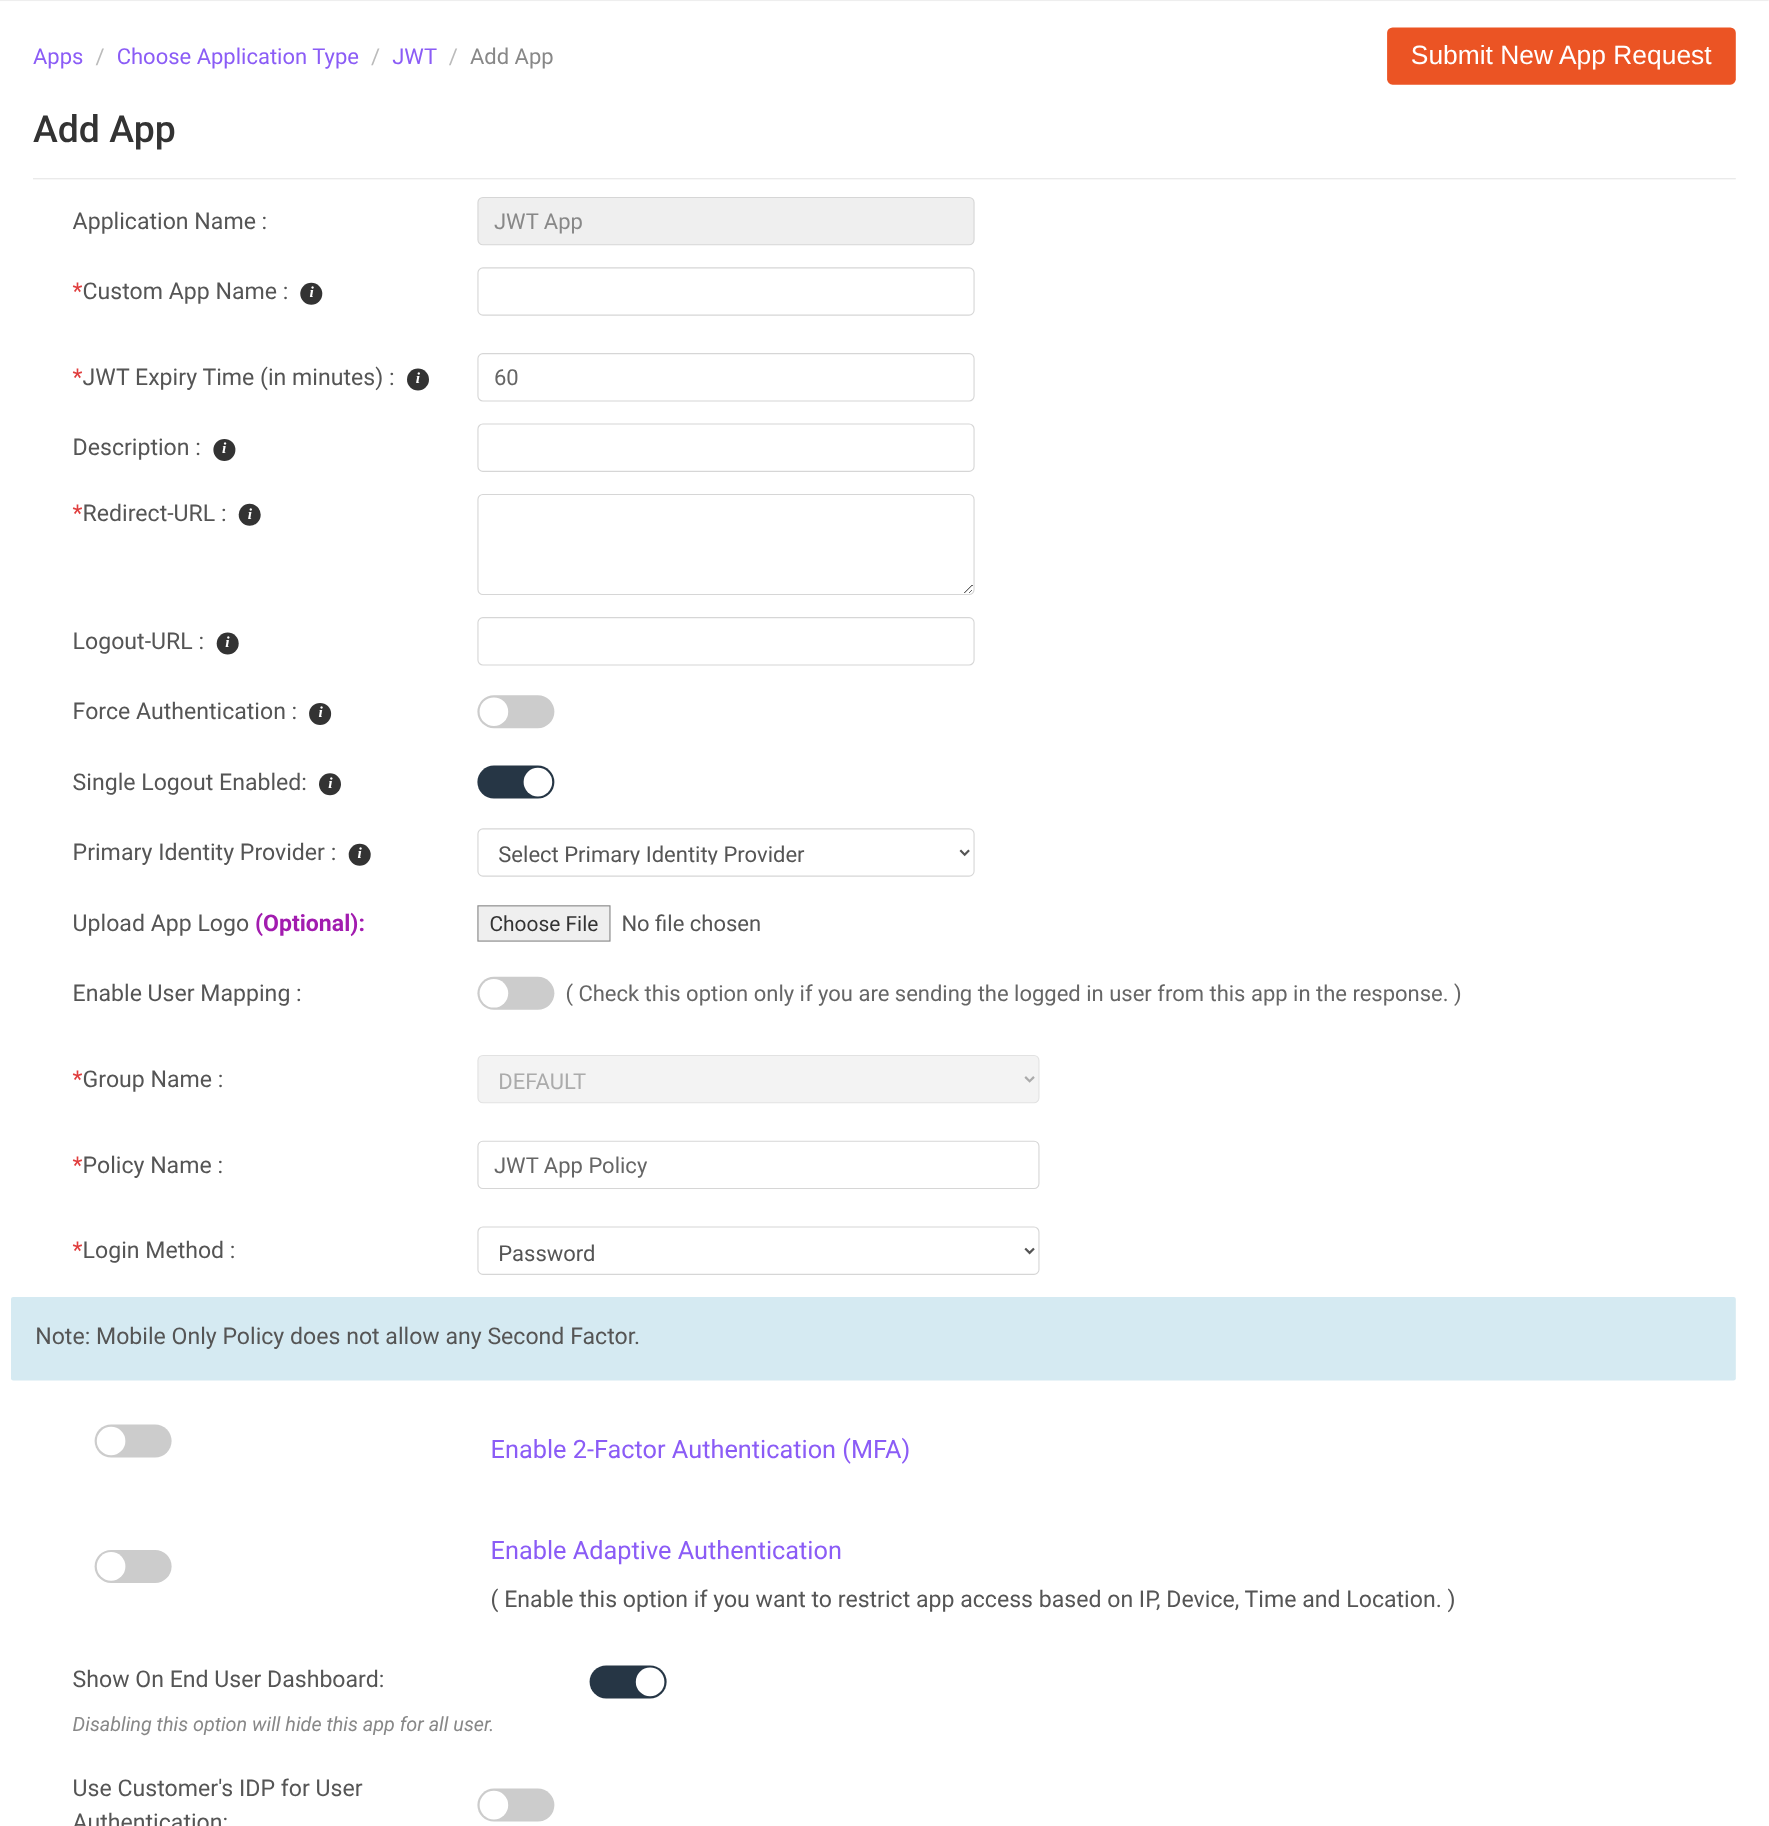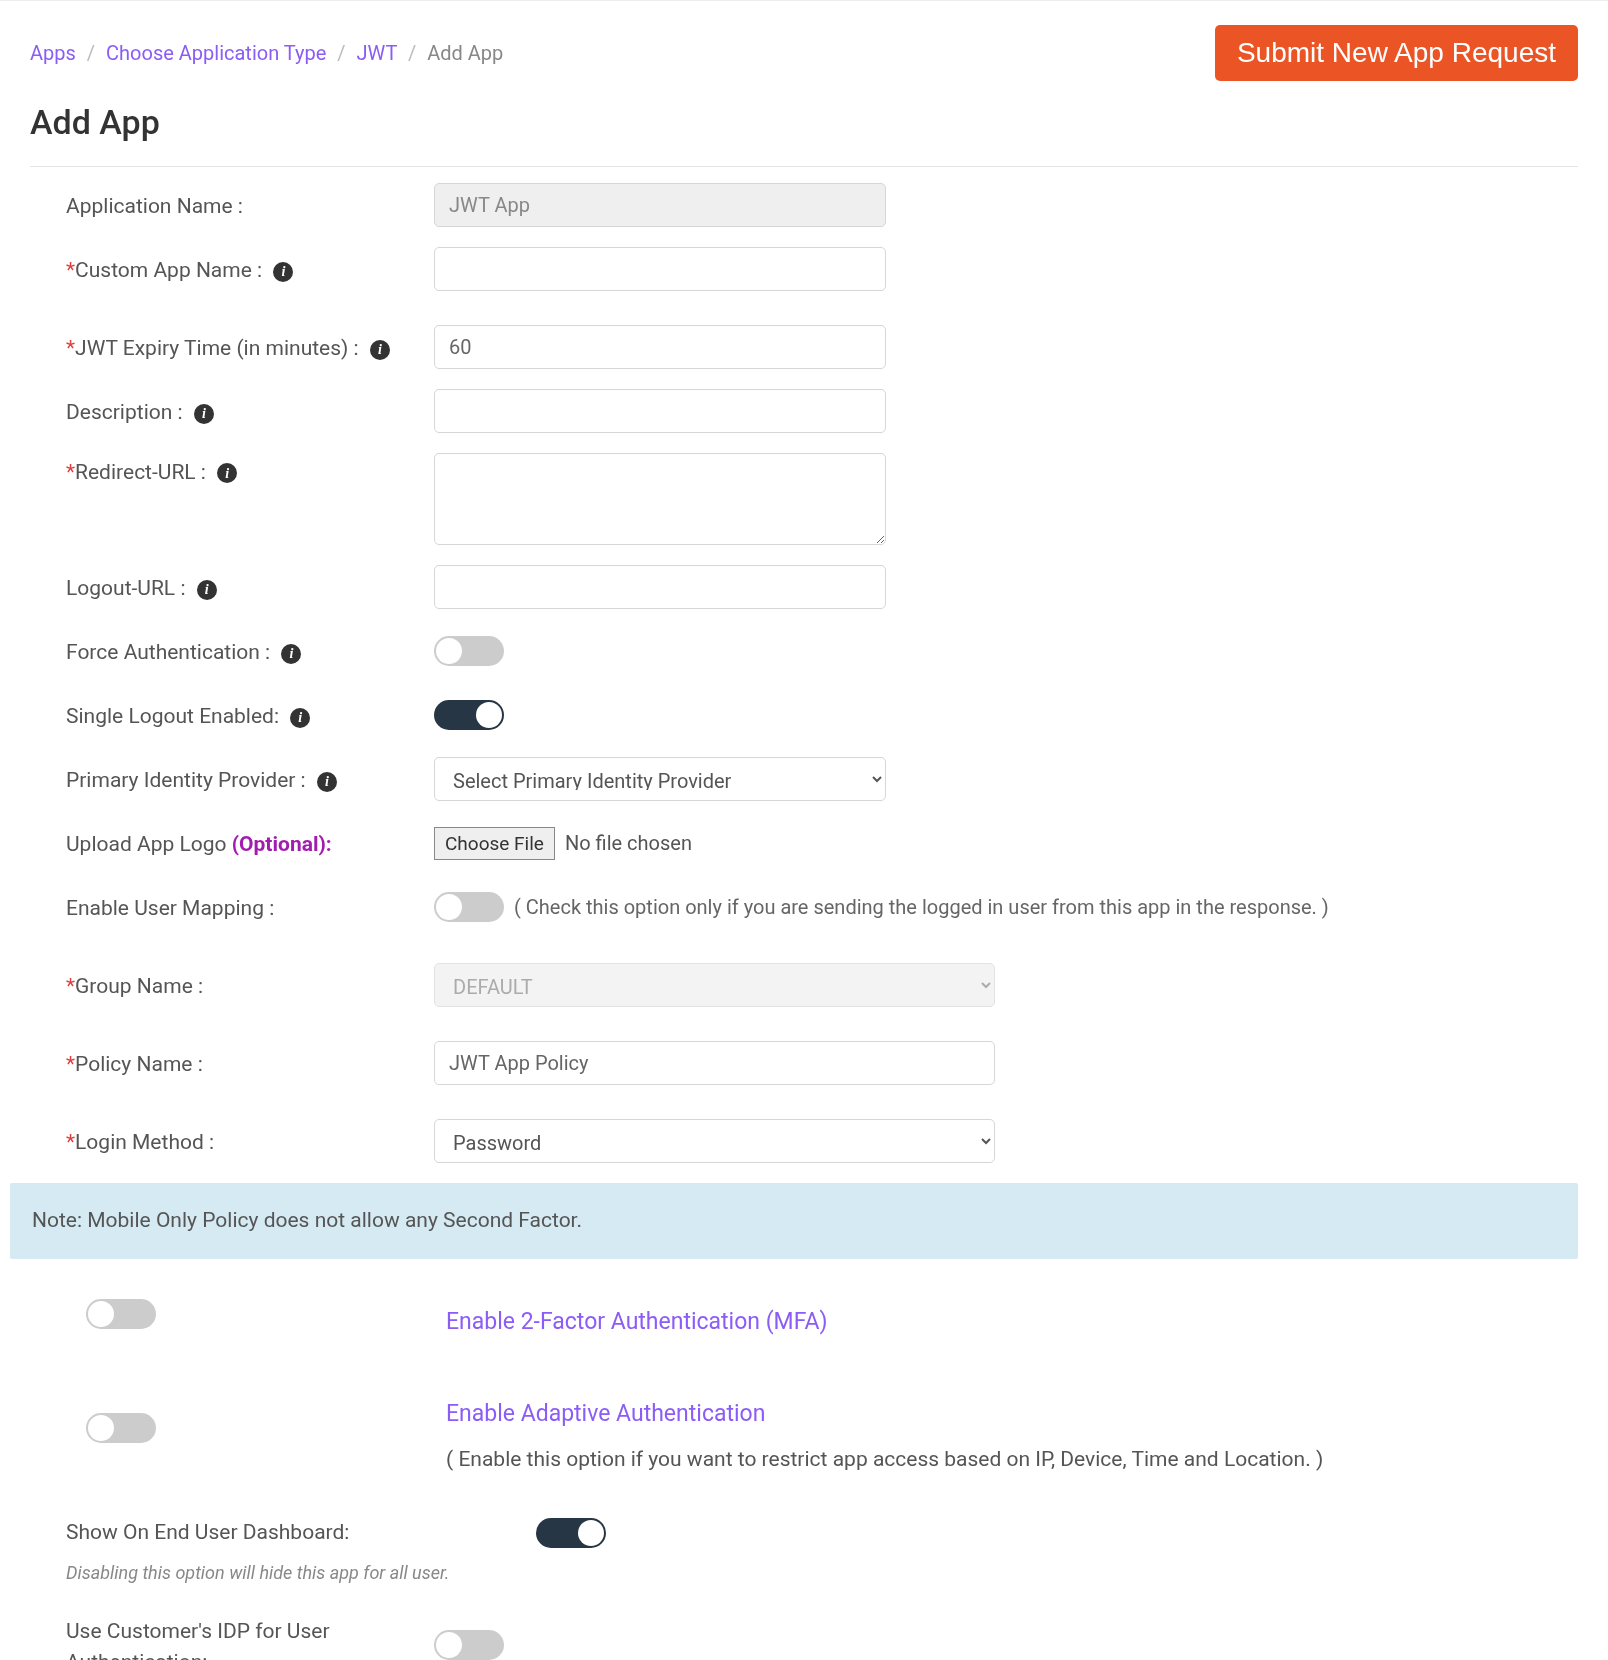--- a/index.html
+++ b/index.html
@@ -33,21 +33,21 @@
     padding: 0 6px;
   }
   .breadcrumb .current {
     color: #888;
   }
   .submit-btn {
     background: #eb5424;
     color: #fff;
     border: none;
     padding: 12px 22px;
-    font-size: 28px;
+    font-size: 24px;
     border-radius: 5px;
     cursor: pointer;
   }
   h1.page-title {
     font-size: 34px;
     font-weight: 500;
     margin: 8px 0 18px 0;
     color: #333;
   }
   hr.rule {
@@ -89,21 +89,21 @@
     border: 1px solid #d6d6d6;
     border-radius: 5px;
     background: #fff;
   }
   input[type=text] { height: 44px; }
   input[type=text]:disabled, select:disabled {
     background: #efefef;
     color: #888;
   }
   .w-md { width: 452px; }
-  .w-lg { width: 561px; }
+  .w-lg { width: 511px; }
   textarea.w-md { width: 452px; height: 92px; resize: both; }
   select { height: 44px; appearance: auto; color:#555; }
   .info-icon {
     display: inline-flex;
     align-items: center;
     justify-content: center;
     width: 20px;
     height: 20px;
     background: #333;
     color: #fff;

